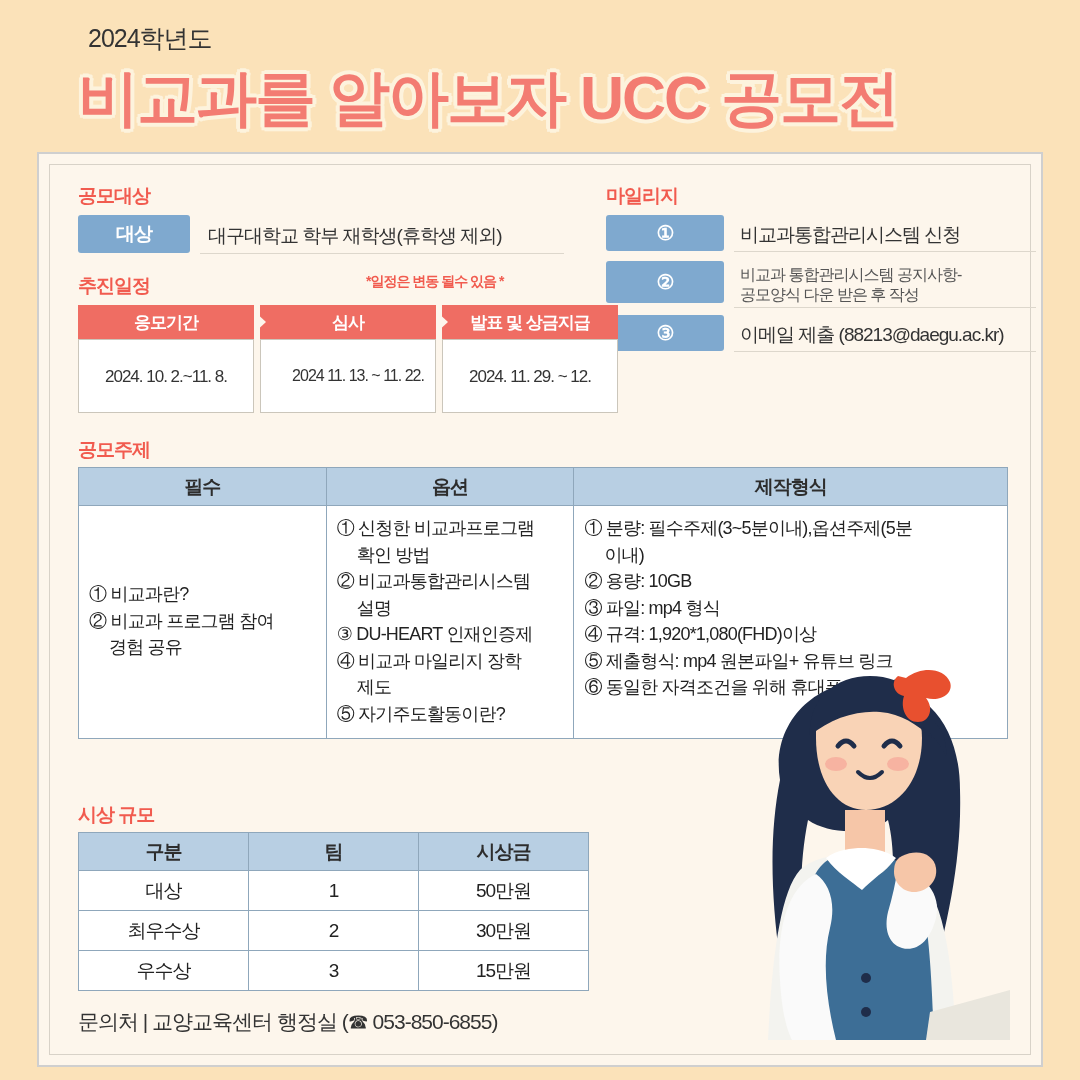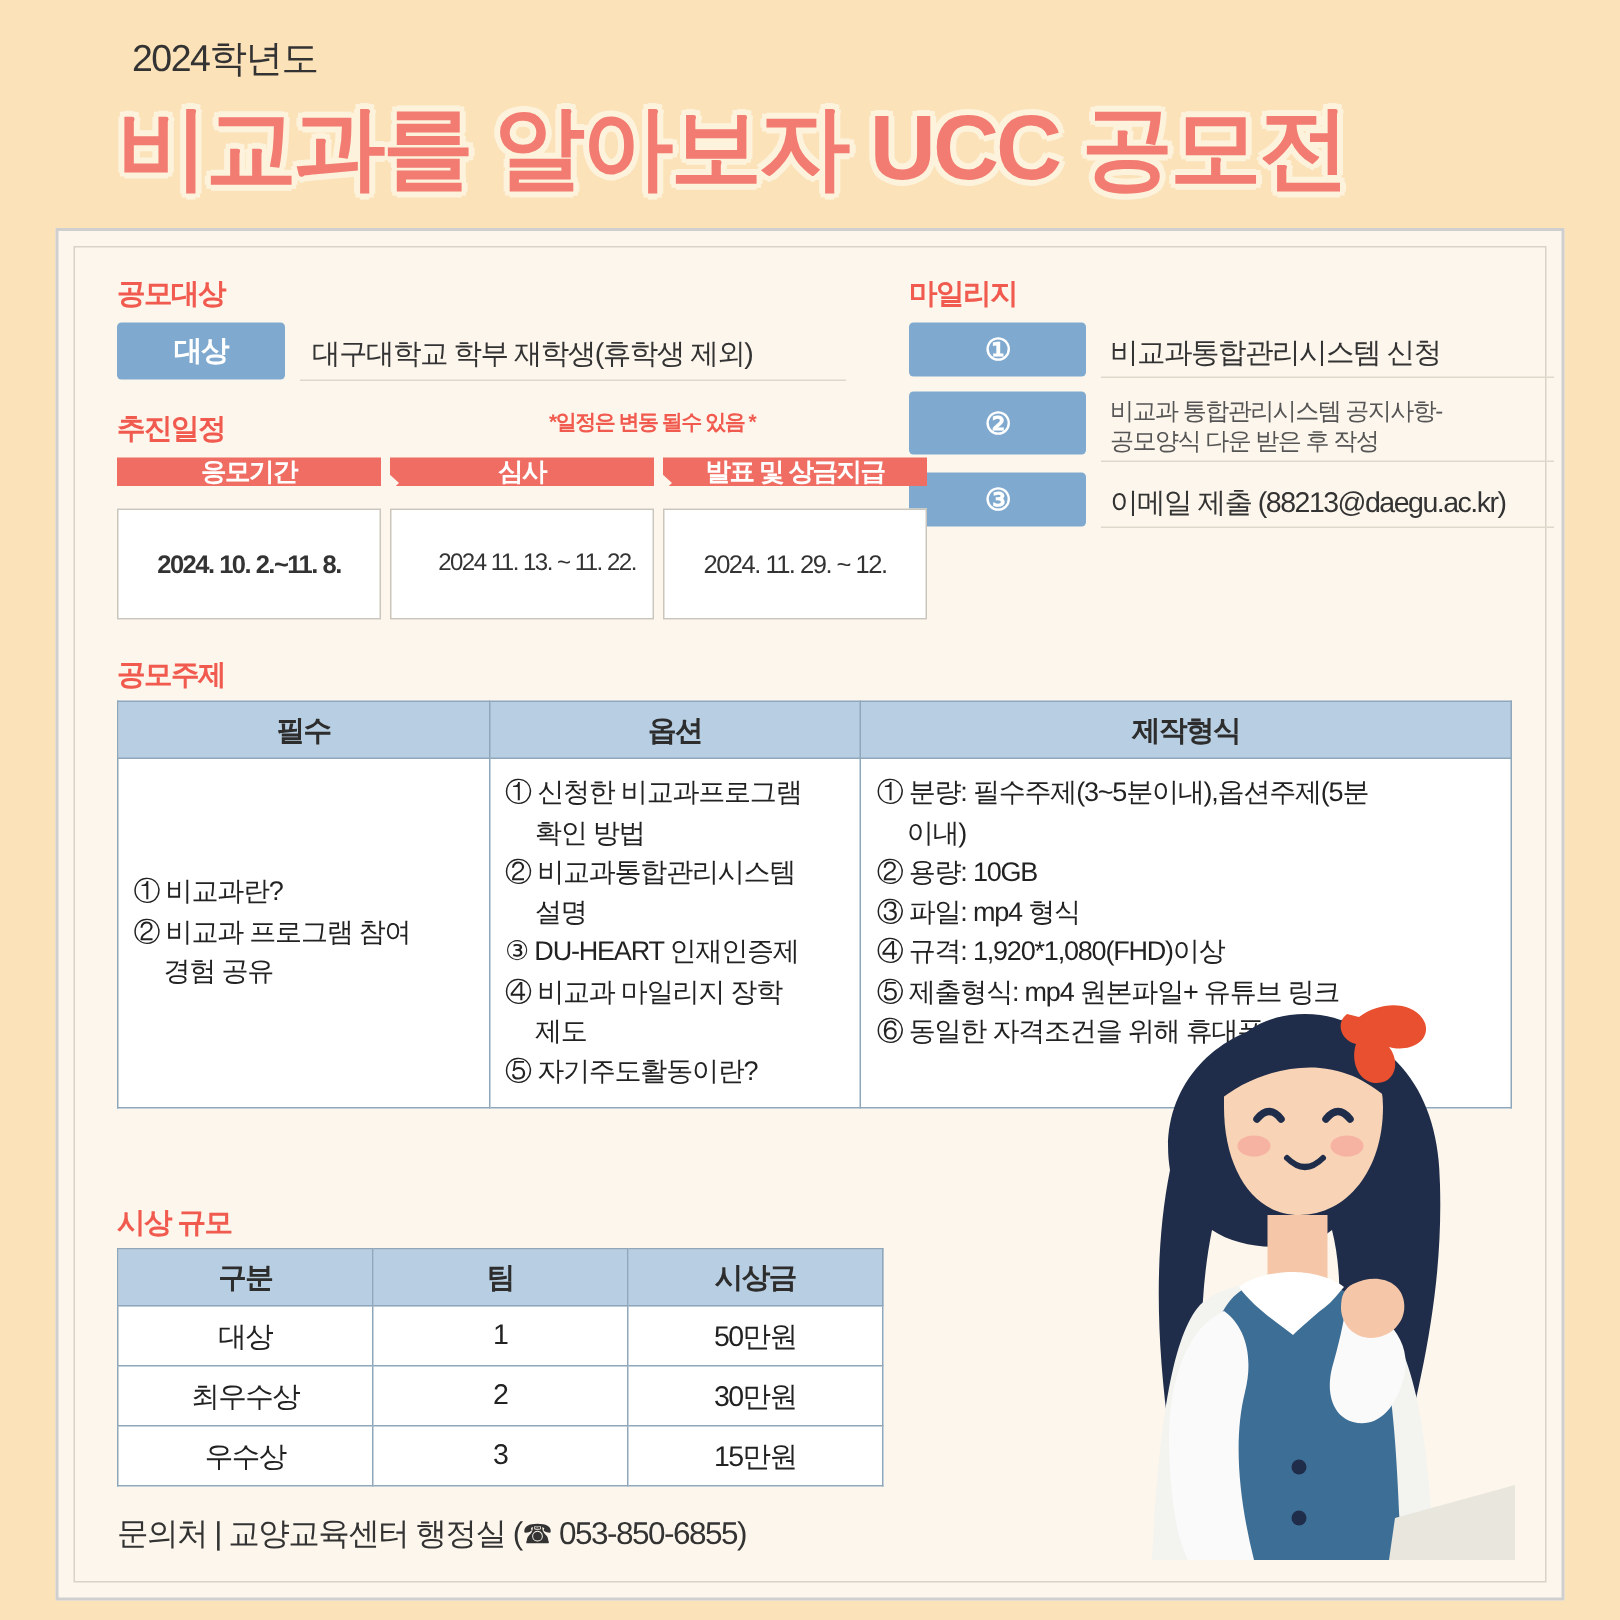--- a/index.html
+++ b/index.html
@@ -58,21 +58,21 @@
     position: absolute;
     border-bottom: 1px solid #ddd7cc;
   }
   .val-text {
     position: absolute; font-size: 19px; color: #333; letter-spacing: -1px;
   }
   .val-text.small { font-size: 16px; color: #555; line-height: 1.25; }
 
   
   .sch-head {
-    position: absolute; height: 19px; background: #ef6d63; color:#fff;
+    position: absolute; height: 34px; background: #ef6d63; color:#fff;
     font-size: 17px; font-weight: bold; display:flex; align-items:center; justify-content:center;
     letter-spacing: -1px;
   }
   .sch-box {
     position: absolute; border: 1px solid #cbc6bb; background:#fff;
   }
   .sch-date {
     position:absolute; font-size: 17px; color:#333; text-align:center; letter-spacing:-1px;
   }
   .arrow {
@@ -142,21 +142,21 @@
 
     <div class="pill" style="position:absolute; left:556px; top:150px; width:118px; height:36px; font-size:20px;">③</div>
     <div class="row-line" style="left:684px; top:186px; width:302px;"></div>
     <div class="val-text" style="left:690px; top:157px;">이메일 제출 (88213@daegu.ac.kr)</div>
 
     <div class="sec-label" style="left:28px; top:108px;">추진일정</div>
     <div class="note" style="left:316px; top:108px;">*일정은 변동 될수 있음 *</div>
 
     <div class="sch-head" style="left:28px; top:140px; width:176px;">응모기간</div>
     <div class="sch-box" style="left:28px; top:174px; width:176px; height:74px;"></div>
-    <div class="sch-date" style="left:28px; top:202px; width:176px;font-weight:bold;">2024. 10. 2.~11. 8.</div>
+    <div class="sch-date" style="left:28px; top:202px; width:176px;">2024. 10. 2.~11. 8.</div>
     <div class="arrow" style="left:204px; top:146px;"></div>
 
     <div class="sch-head" style="left:210px; top:140px; width:176px;">심사</div>
     <div class="sch-box" style="left:210px; top:174px; width:176px; height:74px;"></div>
     <div class="sch-date" style="left:210px; top:202px; width:196px; font-size:16px;">2024  11. 13. ~ 11. 22.</div>
     <div class="arrow" style="left:386px; top:146px;"></div>
 
     <div class="sch-head" style="left:392px; top:140px; width:176px;">발표 및 상금지급</div>
     <div class="sch-box" style="left:392px; top:174px; width:176px; height:74px;"></div>
     <div class="sch-date" style="left:392px; top:202px; width:176px;">2024. 11. 29. ~ 12.</div>

